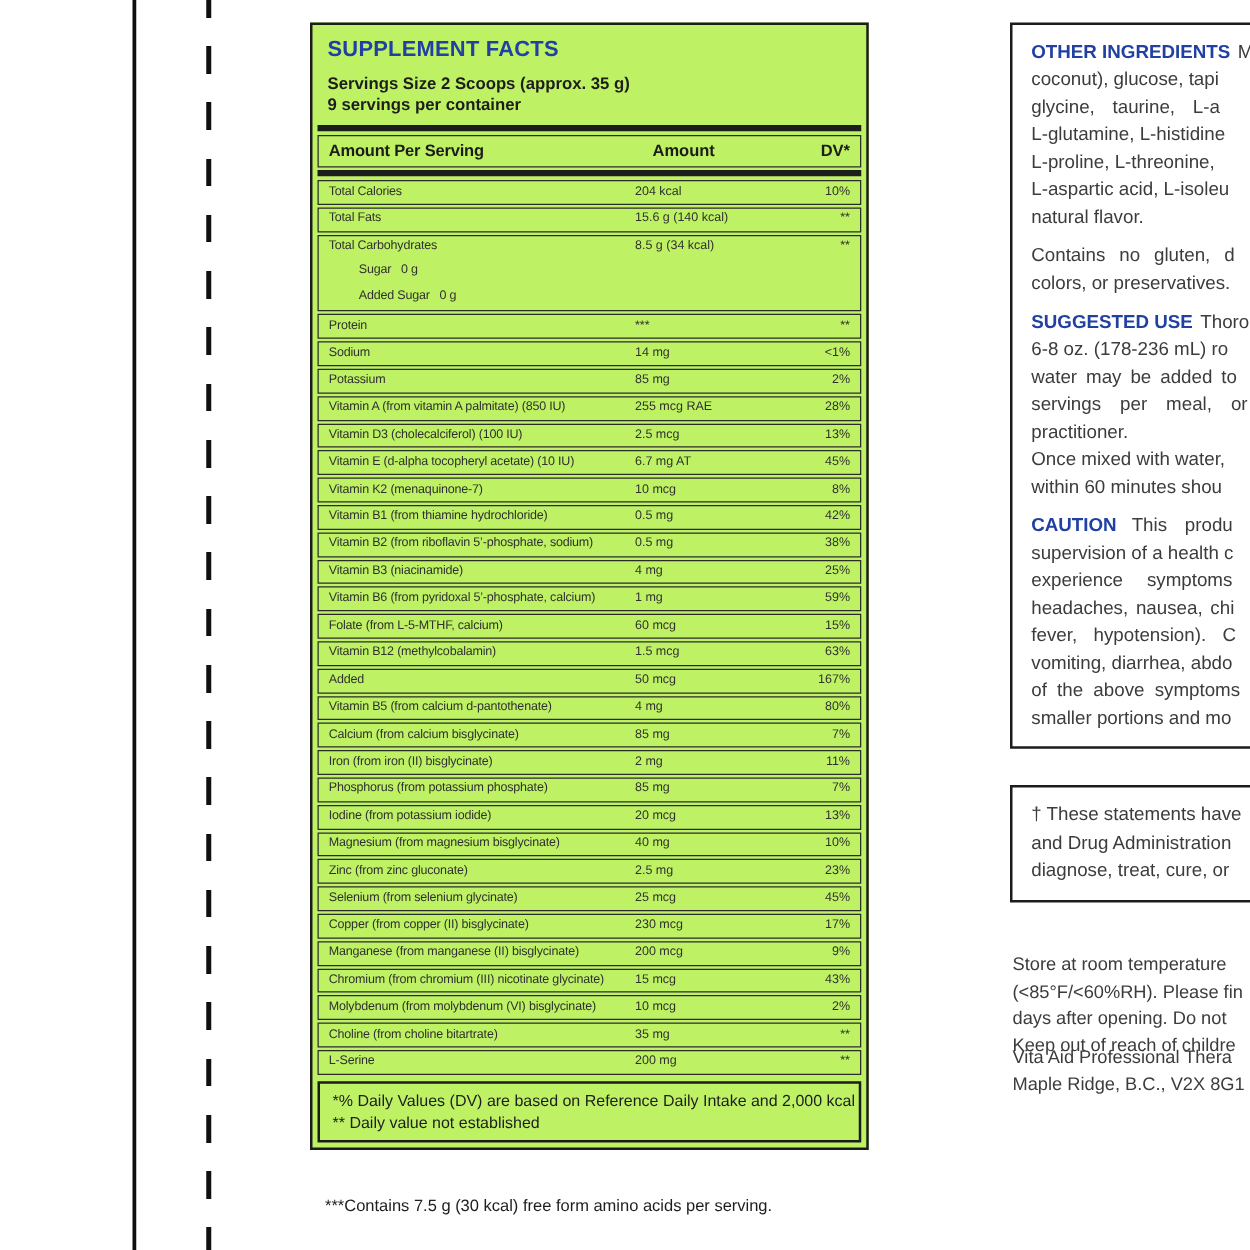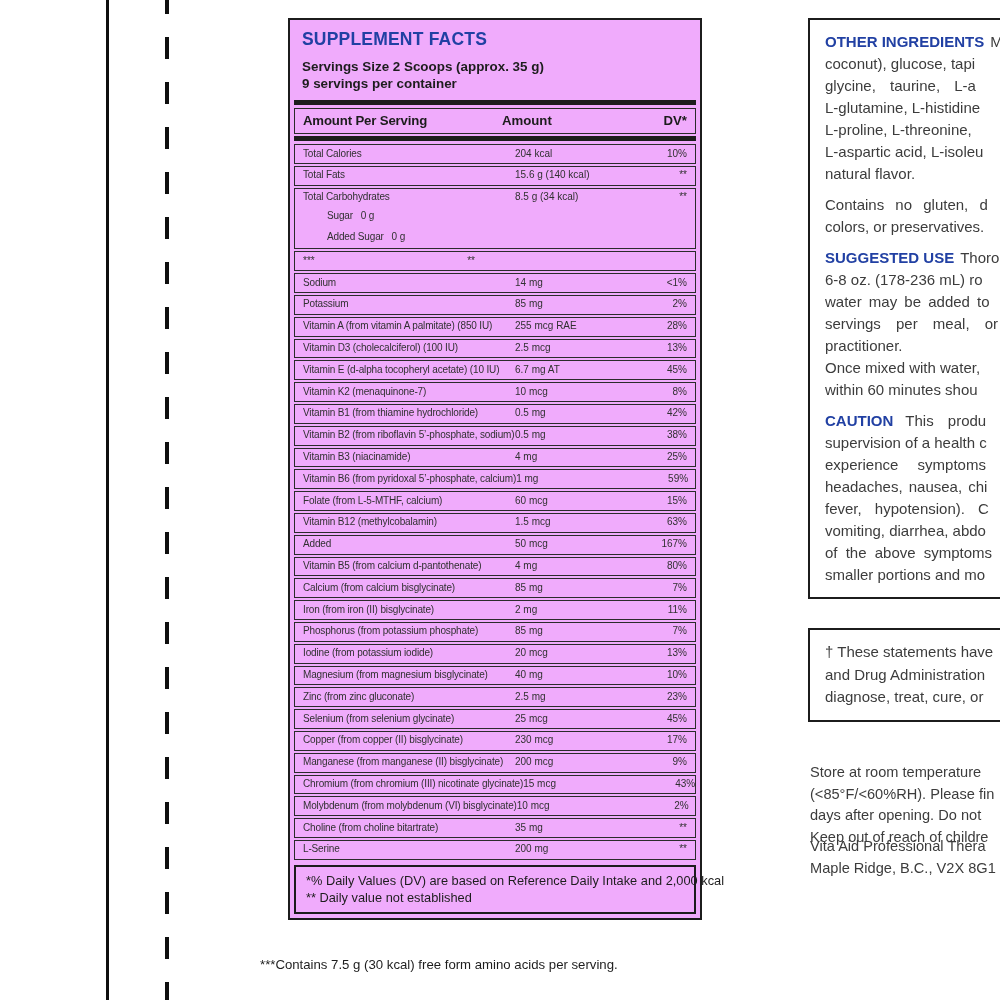--- a/index.html
+++ b/index.html
@@ -18,35 +18,35 @@
     width: 3px; height: 1000px; background: #0f0f0f;
   }
   .vline-dashed {
     position: absolute; left: 165px; top: -8px;
     width: 4px; height: 1012px;
     background: repeating-linear-gradient(to bottom, #0f0f0f 0 22px, transparent 22px 45px);
   }
 
   
   .panel {
-    position: absolute; left: 248px; top: 18px; width: 414px;
-    border: 2.5px solid #1c1c1c; background: #f0abfc; margin-left: 40px;
+    position: absolute; left: 248px; top: 18px; width: 447px;
+    border: 2.5px solid #1c1c1c; background: #bef264;
   }
   .panel-head { padding: 9px 12px 8px; }
   .panel-title { color: #2140a3; font-weight: bold; font-size: 17.5px; letter-spacing: .2px; }
   .panel-sub { font-weight: bold; font-size: 13.4px; color: #1d1d1d; line-height: 17px; }
   .panel-sub.first { margin-top: 8px; }
   .thickbar { height: 5px; background: #1d1d1d; margin: 0 4px; }
   .rows { padding: 1px 4px 2px; }
   .srow {
     display: flex; align-items: flex-start;
     border: 1.5px solid #2b2b2b; margin-top: 2px;
     padding: 1.5px 8px; font-size: 10px; color: #303030; line-height: 14.8px;
   }
-  .srow.head { font-weight: bold; font-size: 13.2px; color: #1c1c1c; padding: 4px 8px; line-height: 16px; gap: 27px; }
+  .srow.head { font-weight: bold; font-size: 13.2px; color: #1c1c1c; padding: 4px 8px; line-height: 16px; }
   .c-name { flex: 1; letter-spacing: -0.15px; white-space: nowrap; }
   .c-name .sub { padding-left: 24px; line-height: 21px; white-space: pre; }
   .c-amt { width: 126px; flex: none; white-space: nowrap; }
   .srow.head .c-amt { text-indent: 14px; }
   .c-dv { width: 46px; flex: none; text-align: right; white-space: nowrap; }
   .fnbox {
     border: 2px solid #1c1c1c; margin: 3px 4px 4px;
     padding: 5px 10px 6px; font-size: 12.8px; color: #1d1d1d; line-height: 17px;
   }
   .ext-footnote {
@@ -121,20 +121,23 @@
       <div class="srow">
         <div class="c-name">
           <div>Total Carbohydrates</div>
           <div class="sub">Sugar   0 g</div>
           <div class="sub">Added Sugar   0 g</div>
         </div>
         <div class="c-amt">8.5 g (34 kcal)</div>
         <div class="c-dv">**</div>
       </div>
       <div class="srow">
+        <div class="c-name">
+          <div>Protein</div>
+        </div>
         <div class="c-amt">***</div>
         <div class="c-dv">**</div>
       </div>
       <div class="srow">
         <div class="c-name">
           <div>Sodium</div>
         </div>
         <div class="c-amt">14 mg</div>
         <div class="c-dv">&lt;1%</div>
       </div>

